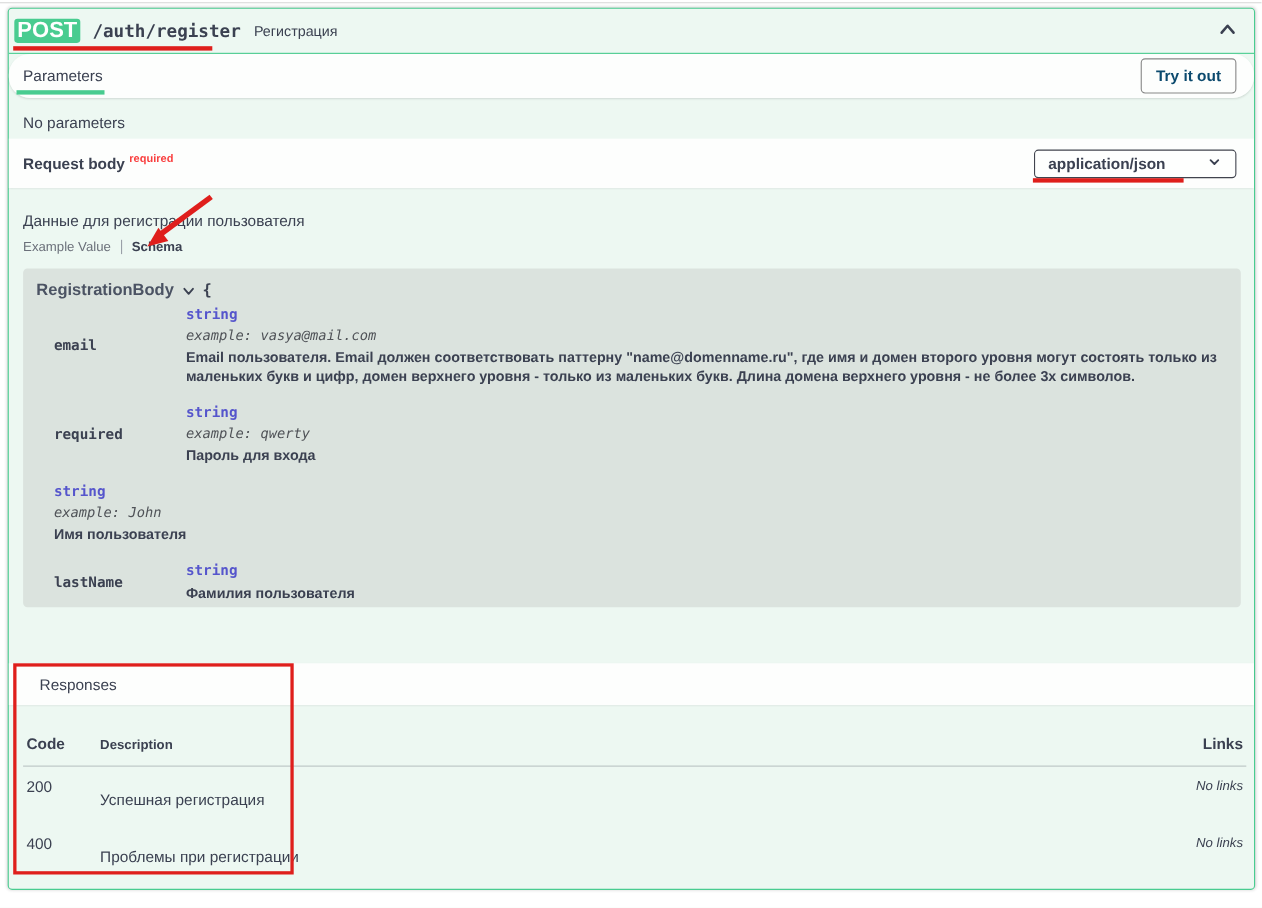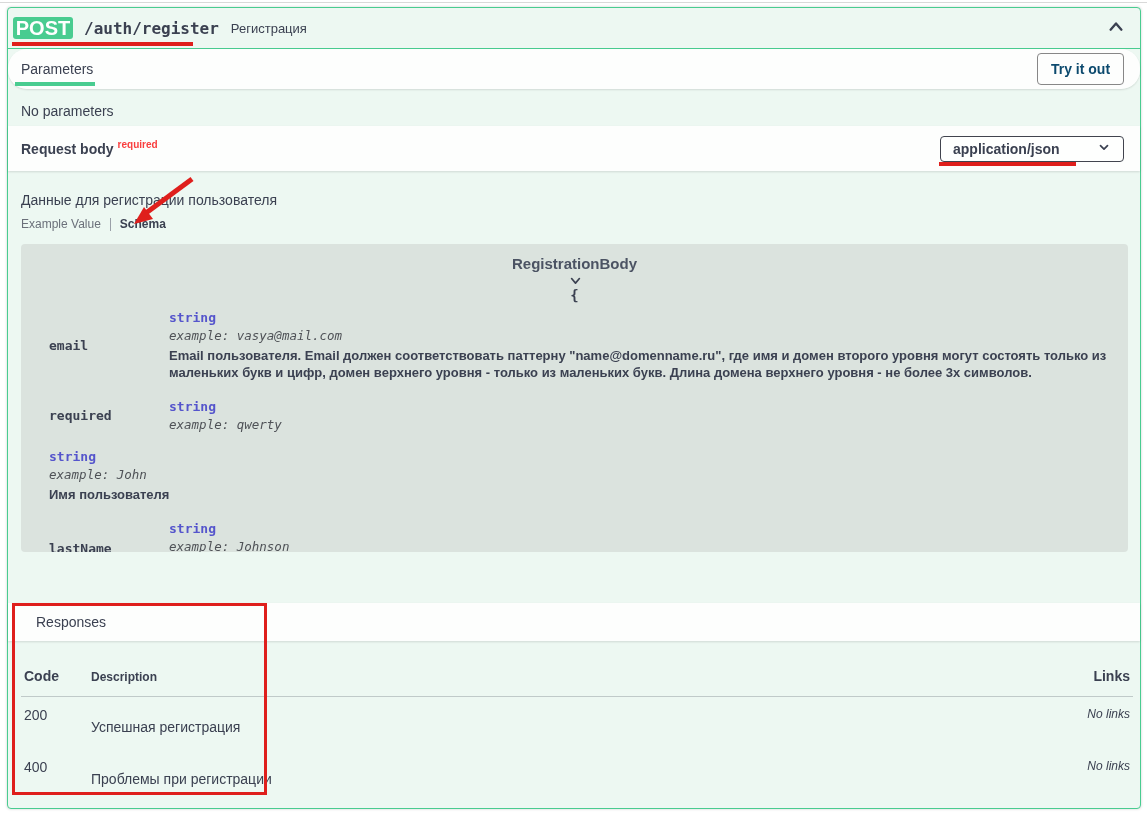--- a/index.html
+++ b/index.html
@@ -70,21 +70,21 @@
   .schema-tabs { position:absolute; left:13px; top:209px; display:flex; align-items:center; font-size:12px; }
   .tab-example { color:#6b707a; cursor:pointer; }
   .tab-divider { width:1px; height:13px; background:#9aa0a8; margin:0 9px; }
   .tab-schema { color:#3b4151; font-weight:bold; cursor:pointer; }
 
   
   .model-box {
     position:absolute; left:13px; top:236px; width:1107px; height:308px;
     background:#dbe3de; border-radius:4px; padding:11px 12px 12px 12px; overflow:hidden;
   }
-  .model-title-row { display:flex; align-items:center; cursor:pointer;flex-direction:column; }
+  .model-title-row { display:flex; align-items:center; cursor:pointer; }
   .model-title { font-size:15px; font-weight:bold; color:#4b5363; }
   .model-toggle { margin:2px 6px 0 7px; display:flex; }
   .model-brace { font-family:"DejaVu Sans Mono", monospace; font-size:14px; font-weight:bold; }
   .props { margin:7px 0 0 16px; }
   .prop-row { display:flex; margin-bottom:17px;align-items:center; }
   .prop-name { width:120px; flex:0 0 120px; font-family:"DejaVu Sans Mono", monospace; font-size:13px; font-weight:bold; }
   .prop-val { flex:1; }
   .prop-type { font-family:"DejaVu Sans Mono", monospace; font-size:13px; font-weight:bold; color:#5555cc; }
   .prop-example { font-family:"DejaVu Sans Mono", monospace; font-style:italic; font-size:12.5px; color:#4f5257; margin-top:3px; }
   .prop-desc { font-size:13px; font-weight:bold; color:#3b4151; margin-top:5px; max-width:945px; line-height:1.3; }
@@ -178,34 +178,34 @@
           <div class="prop-type">string</div>
           <div class="prop-example">example: vasya@mail.com</div>
           <div class="prop-desc">Email пользователя. Email должен соответствовать паттерну "name@domenname.ru", где имя и домен второго уровня могут состоять только из маленьких букв и цифр, домен верхнего уровня - только из маленьких букв. Длина домена верхнего уровня - не более 3х символов.</div>
         </div>
       </div>
       <div class="prop-row">
         <div class="prop-name">required</div>
         <div class="prop-val">
           <div class="prop-type">string</div>
           <div class="prop-example">example: qwerty</div>
+          <div class="prop-desc">Пароль для входа</div>
         </div>
       </div>
       <div class="prop-row">
         <div class="prop-val">
           <div class="prop-type">string</div>
           <div class="prop-example">example: John</div>
           <div class="prop-desc">Имя пользователя</div>
         </div>
       </div>
       <div class="prop-row">
         <div class="prop-name">lastName</div>
         <div class="prop-val">
           <div class="prop-type">string</div>
-          <div class="prop-example">example: Johnson</div>
           <div class="prop-desc">Фамилия пользователя</div>
         </div>
       </div>
     </div>
 
   </div>
 
   <div class="responses-header">
     <span>Responses</span>
   </div>

